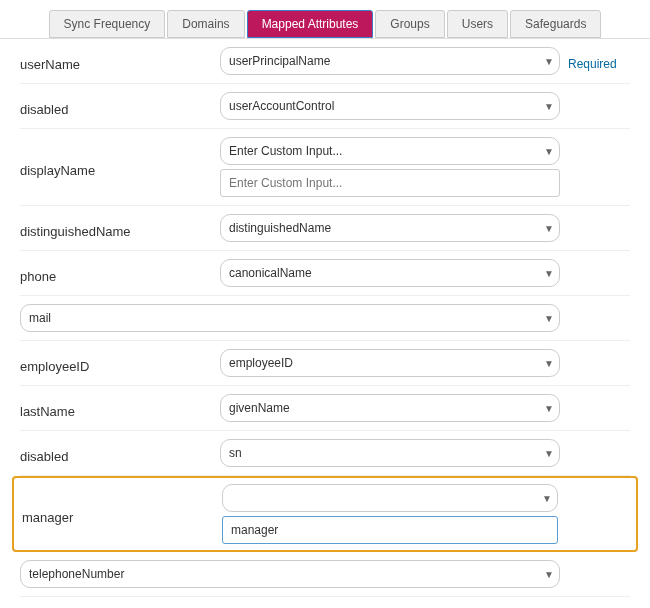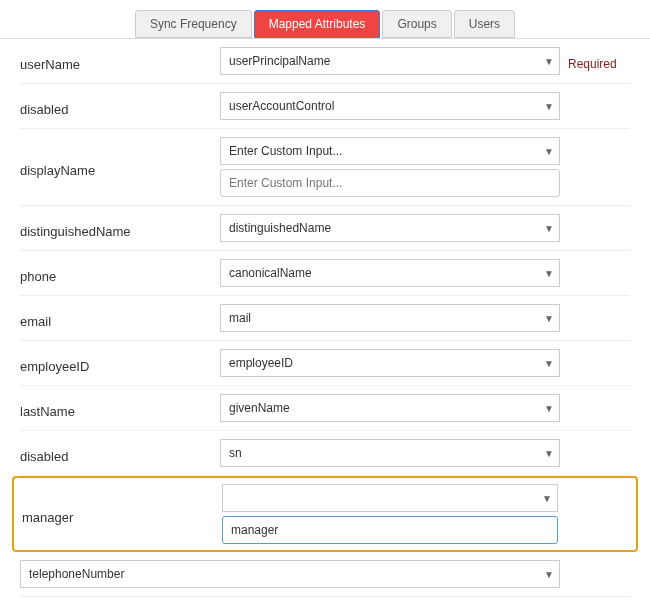--- a/index.html
+++ b/index.html
@@ -33,21 +33,21 @@
       border: 1px solid #ccc;
       background: #f0f0f0;
       cursor: pointer;
       font-size: 12px;
       color: #555;
       margin: 0 1px;
       border-radius: 3px 3px 0 0;
       white-space: nowrap;
     }
     .tab.active {
-      background: #ef4444;
+      background: #be185d;
       color: #fff;
       border-color: #3a80c9;
     }
     
     .content {
       flex: 1;
       padding: 0 20px 10px 20px;
       overflow-y: auto;
     }
     
@@ -73,21 +73,21 @@
     }
     .select-wrapper {
       position: relative;
       display: inline-block;
       width: 100%;
     }
     .select-wrapper select {
       width: 100%;
       padding: 5px 24px 5px 8px;
       border: 1px solid #ccc;
-      border-radius: 0;
+      border-radius: 10px;
       background: #fff;
       font-size: 12px;
       color: #333;
       appearance: none;
       -webkit-appearance: none;
       cursor: pointer;
       height: 28px;
     }
     .select-arrow {
       position: absolute;
@@ -104,21 +104,21 @@
       border: 1px solid #ccc;
       border-radius: 3px;
       font-size: 12px;
       color: #999;
       height: 28px;
     }
     .required-badge {
       padding-top: 6px;
       padding-left: 8px;
       font-size: 12px;
-      color: #7f1d1d;
+      color: #0369a1;
       min-width: 70px;
     }
     
     .attr-row.manager-row {
       border: 2px solid #e8a020;
       border-radius: 4px;
       padding: 6px 8px;
       margin: 0 -8px;
     }
     .manager-text-input {
@@ -132,23 +132,25 @@
       outline: none;
     }
   </style>
 </head>
 <body>
 
 <div class="page-wrapper">
 
   <div class="tabs-bar">
     <div class="tab">Sync Frequency</div>
+    <div class="tab">Domains</div>
     <div class="tab active">Mapped Attributes</div>
     <div class="tab">Groups</div>
     <div class="tab">Users</div>
+    <div class="tab">Safeguards</div>
   </div>
 
   <div class="content">
 
     <div class="attr-row">
       <div class="attr-label">userName</div>
       <div class="attr-input-area">
         <div class="select-wrapper">
           <select>
             <option>userPrincipalName</option>
@@ -206,21 +208,20 @@
           <select>
             <option>canonicalName</option>
           </select>
           <span class="select-arrow">▼</span>
         </div>
       </div>
       <div class="required-badge"></div>
     </div>
 
     <div class="attr-row">
-      <div class="attr-label">email</div>
       <div class="attr-input-area">
         <div class="select-wrapper">
           <select>
             <option>mail</option>
           </select>
           <span class="select-arrow">▼</span>
         </div>
       </div>
       <div class="required-badge"></div>
     </div>

